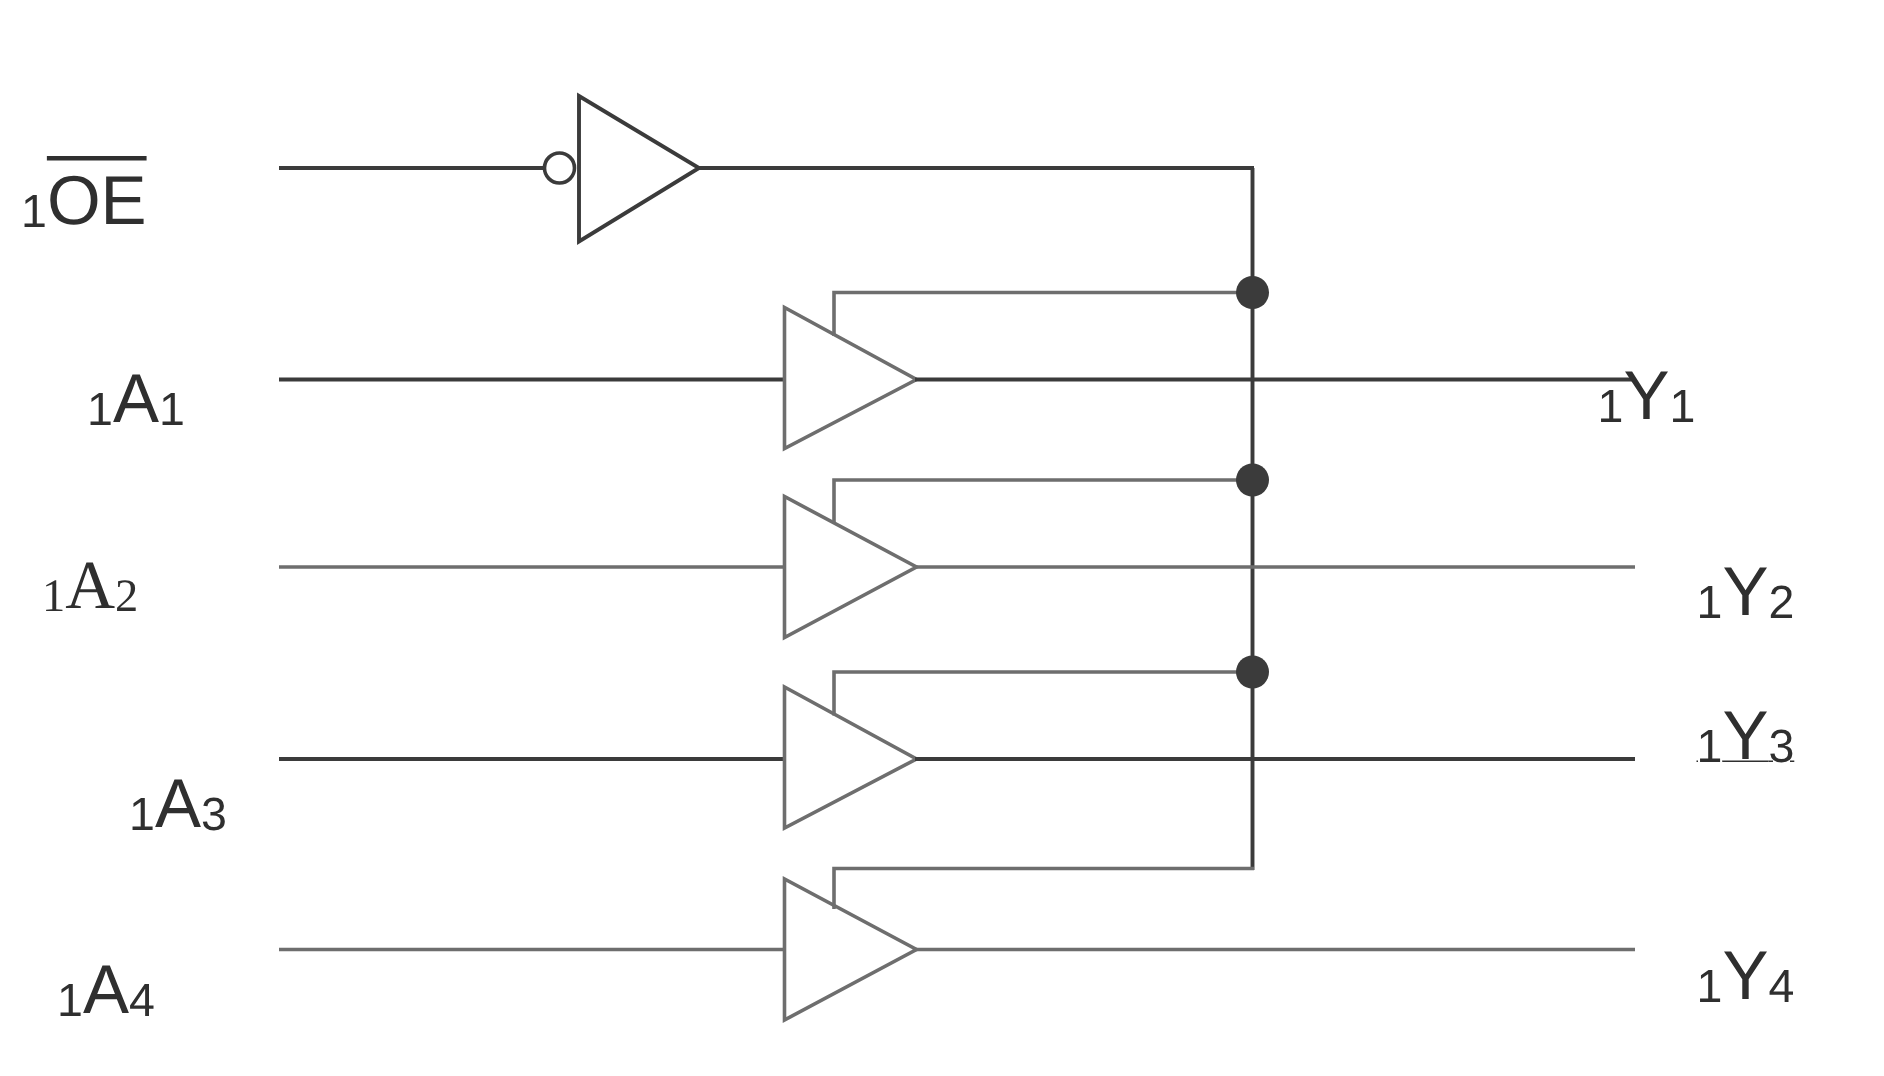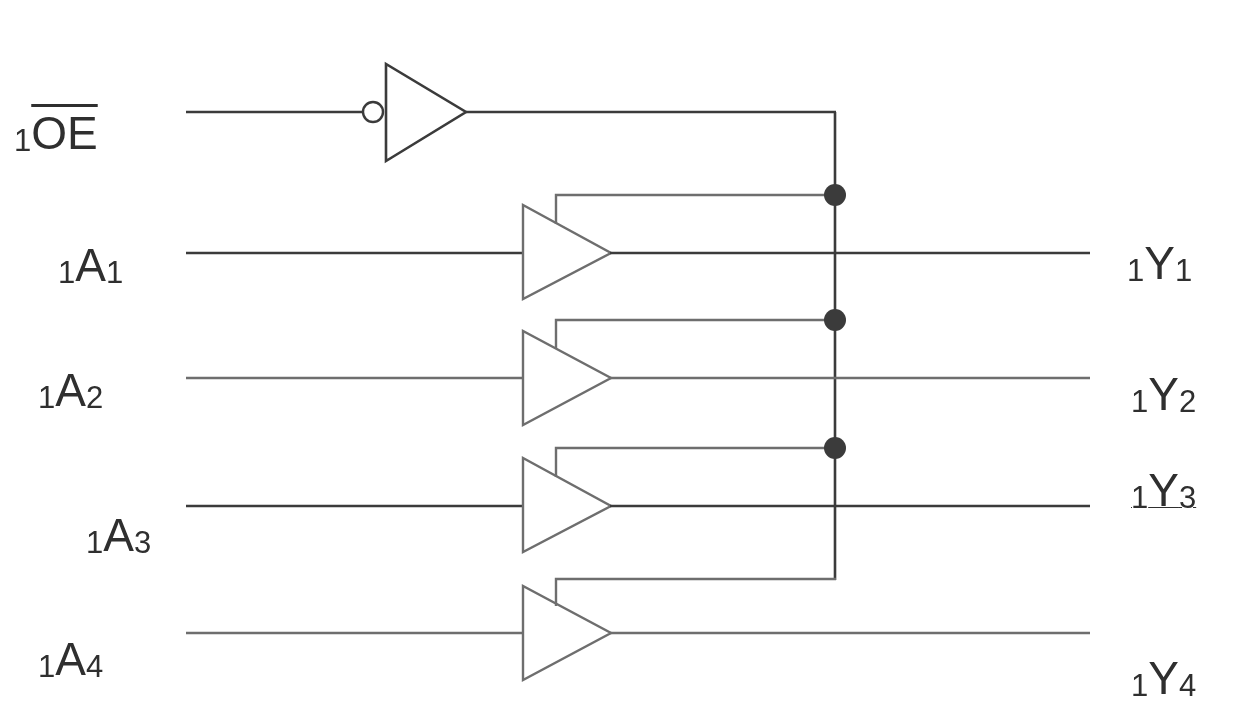--- a/index.html
+++ b/index.html
@@ -134,41 +134,41 @@
   </svg>
 
   <div class="pin-label label-left" style="left:14px; top:110px;">
     <span class="lead">1</span><span class="big overbar">OE</span>
   </div>
 
   <div class="pin-label label-left" style="left:38px; top:242px;margin-left:20px;">
     <span class="lead">1</span><span class="big">A</span><span class="idx">1</span>
   </div>
 
-  <div class="pin-label label-left" style="left:38px; top:367px;">
+  <div class="pin-label label-left" style="left:28px; top:367px;font-family:Liberation Serif, serif;">
     <span class="lead">1</span><span class="big">A</span><span class="idx">2</span>
   </div>
 
   <div class="pin-label label-left" style="left:38px; top:512px;margin-left:48px;">
     <span class="lead">1</span><span class="big">A</span><span class="idx">3</span>
   </div>
 
   <div class="pin-label label-left" style="left:38px; top:636px;">
     <span class="lead">1</span><span class="big">A</span><span class="idx">4</span>
   </div>
 
-  <div class="pin-label label-right" style="left:1127px; top:240px;">
+  <div class="pin-label label-right" style="left:1065px; top:240px;">
     <span class="lead">1</span><span class="big">Y</span><span class="idx">1</span>
   </div>
 
   <div class="pin-label label-right" style="left:1131px; top:371px;text-align:right;">
     <span class="lead">1</span><span class="big">Y</span><span class="idx">2</span>
   </div>
 
   <div class="pin-label label-right" style="left:1131px; top:467px;text-decoration:underline;">
     <span class="lead">1</span><span class="big">Y</span><span class="idx">3</span>
   </div>
 
-  <div class="pin-label label-right" style="left:1131px; top:655px;">
+  <div class="pin-label label-right" style="left:1131px; top:627px;">
     <span class="lead">1</span><span class="big">Y</span><span class="idx">4</span>
   </div>
 
 </div>
 
 </body></html>

